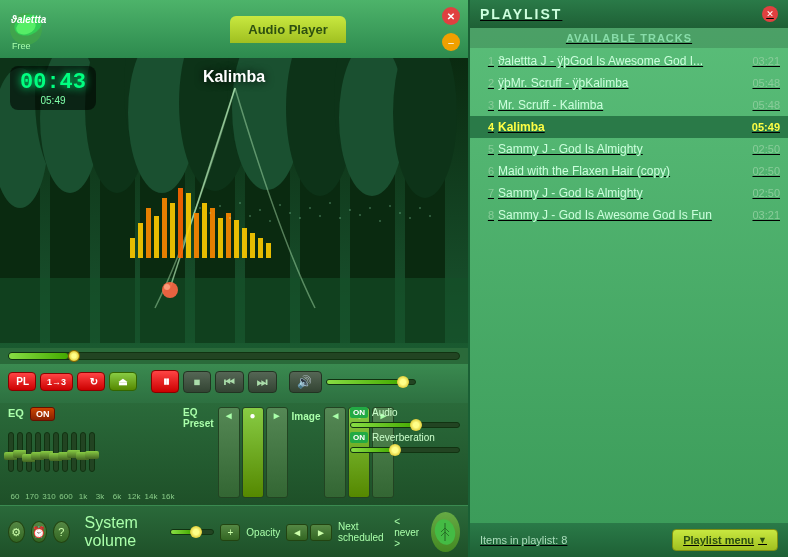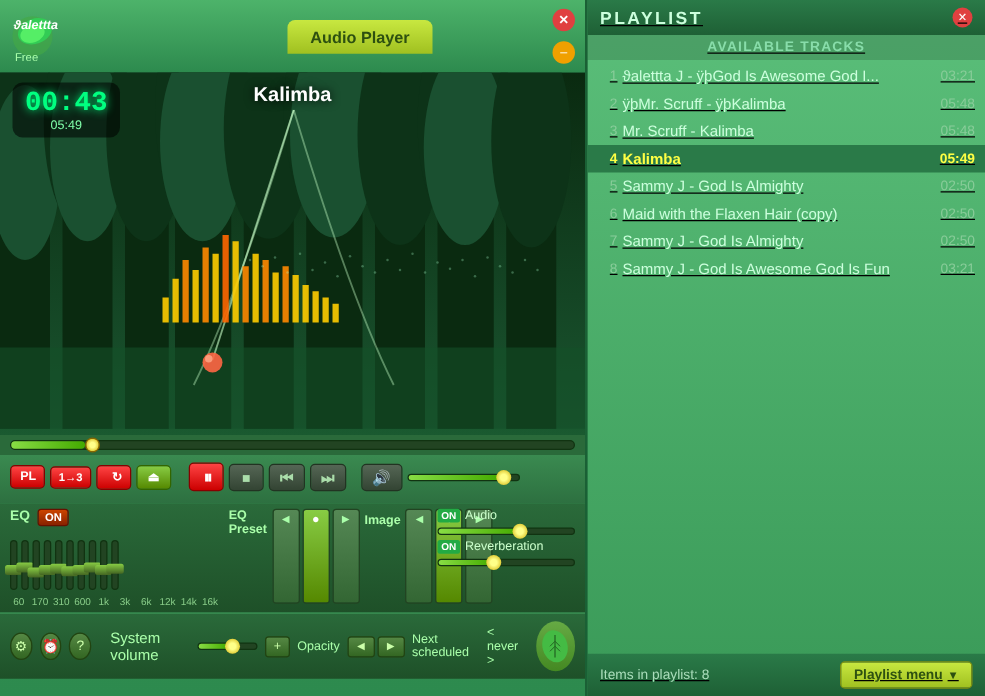--- a/index.html
+++ b/index.html
@@ -734,21 +734,21 @@
             <div class="eq-slider-thumb" style="top:50%;"></div>
           </div>
         </div>
         <div class="eq-slider-v">
           <div class="eq-slider-track">
             <div class="eq-slider-thumb" style="top:47%;"></div>
           </div>
         </div>
       </div>
 
-      <div style="display:flex;gap:3px;margin-top:5px;">
+      <div style="display:flex;gap:3px;margin-top:20px;">
         <span class="eq-freq-label">60</span>
         <span class="eq-freq-label">170</span>
         <span class="eq-freq-label">310</span>
         <span class="eq-freq-label">600</span>
         <span class="eq-freq-label">1k</span>
         <span class="eq-freq-label">3k</span>
         <span class="eq-freq-label">6k</span>
         <span class="eq-freq-label">12k</span>
         <span class="eq-freq-label">14k</span>
         <span class="eq-freq-label">16k</span>
@@ -793,21 +793,21 @@
   </div>
 
   <div style="background:linear-gradient(180deg,#2a6a3a 0%,#1e5028 100%);padding:6px 8px;display:flex;align-items:center;gap:6px;border-top:1px solid #3a8a50;">
 
     <div class="icon-btn" title="Settings">⚙</div>
     <div class="icon-btn" title="Timer">⏰</div>
     <div class="icon-btn" title="Help">?</div>
 
     <div style="width:4px;"></div>
 
-    <span style="color:#aaffaa;font-size:12px;">System volume</span>
+    <span style="color:#aaffaa;font-size:16px;">System volume</span>
     <div class="horizontal-slider" style="width:60px;">
       <div class="h-slider-fill" style="width:50%;"></div>
       <div class="h-slider-thumb" style="left:45%;right:auto;"></div>
     </div>
     <div class="small-btn">+</div>
 
     <span style="color:#aaffaa;font-size:10px;">Opacity</span>
 
     <div class="small-btn-group">
       <div class="small-btn">◄</div>

